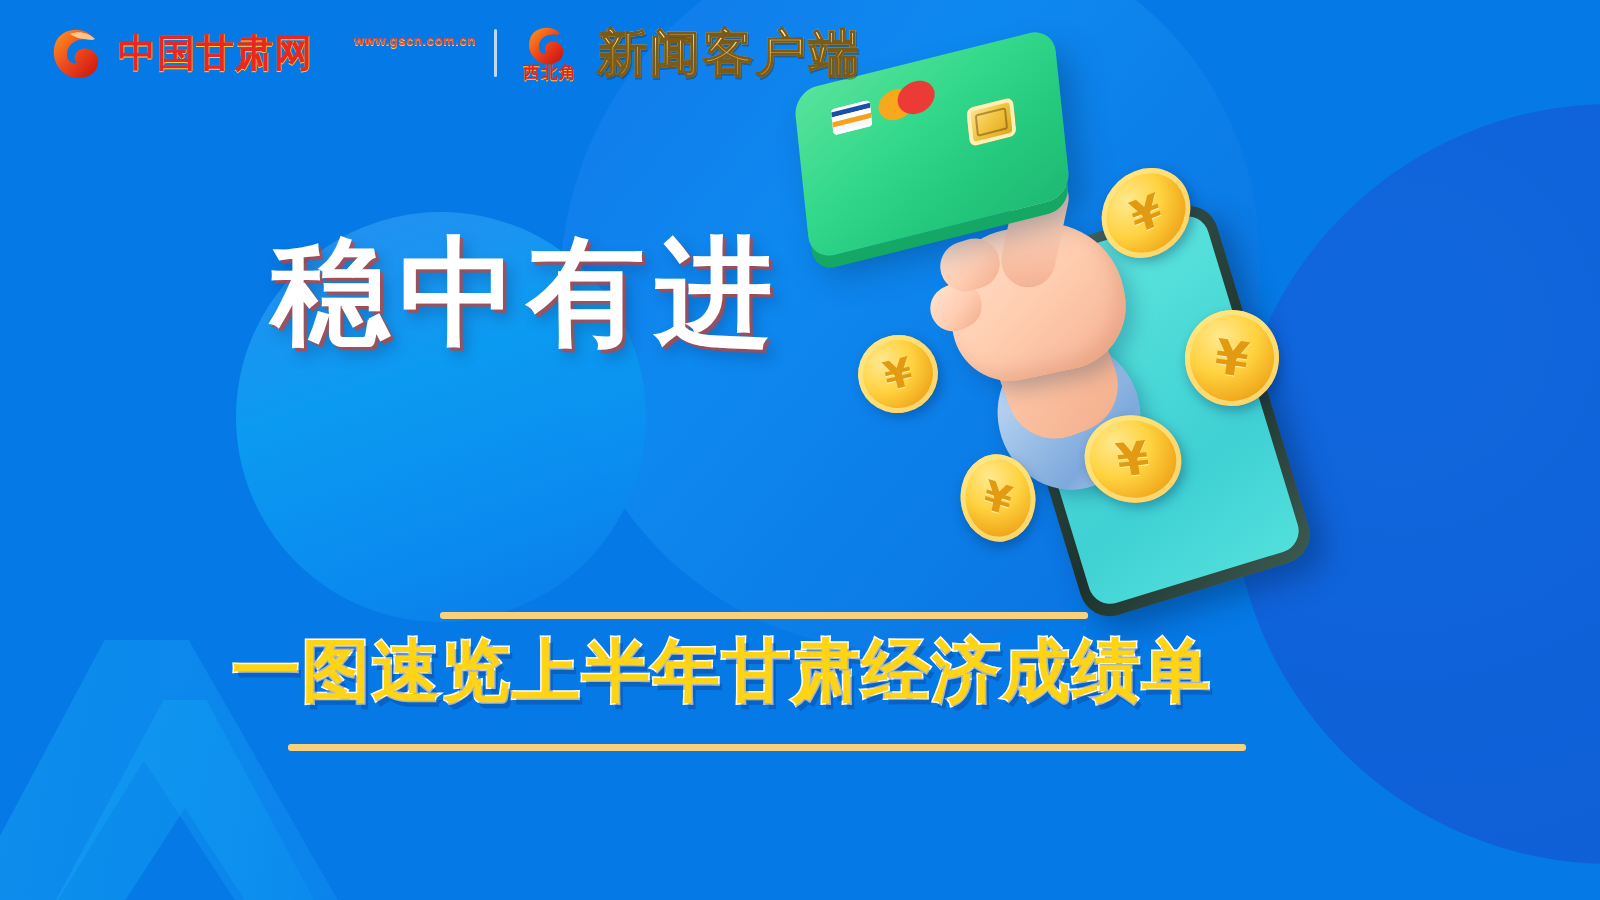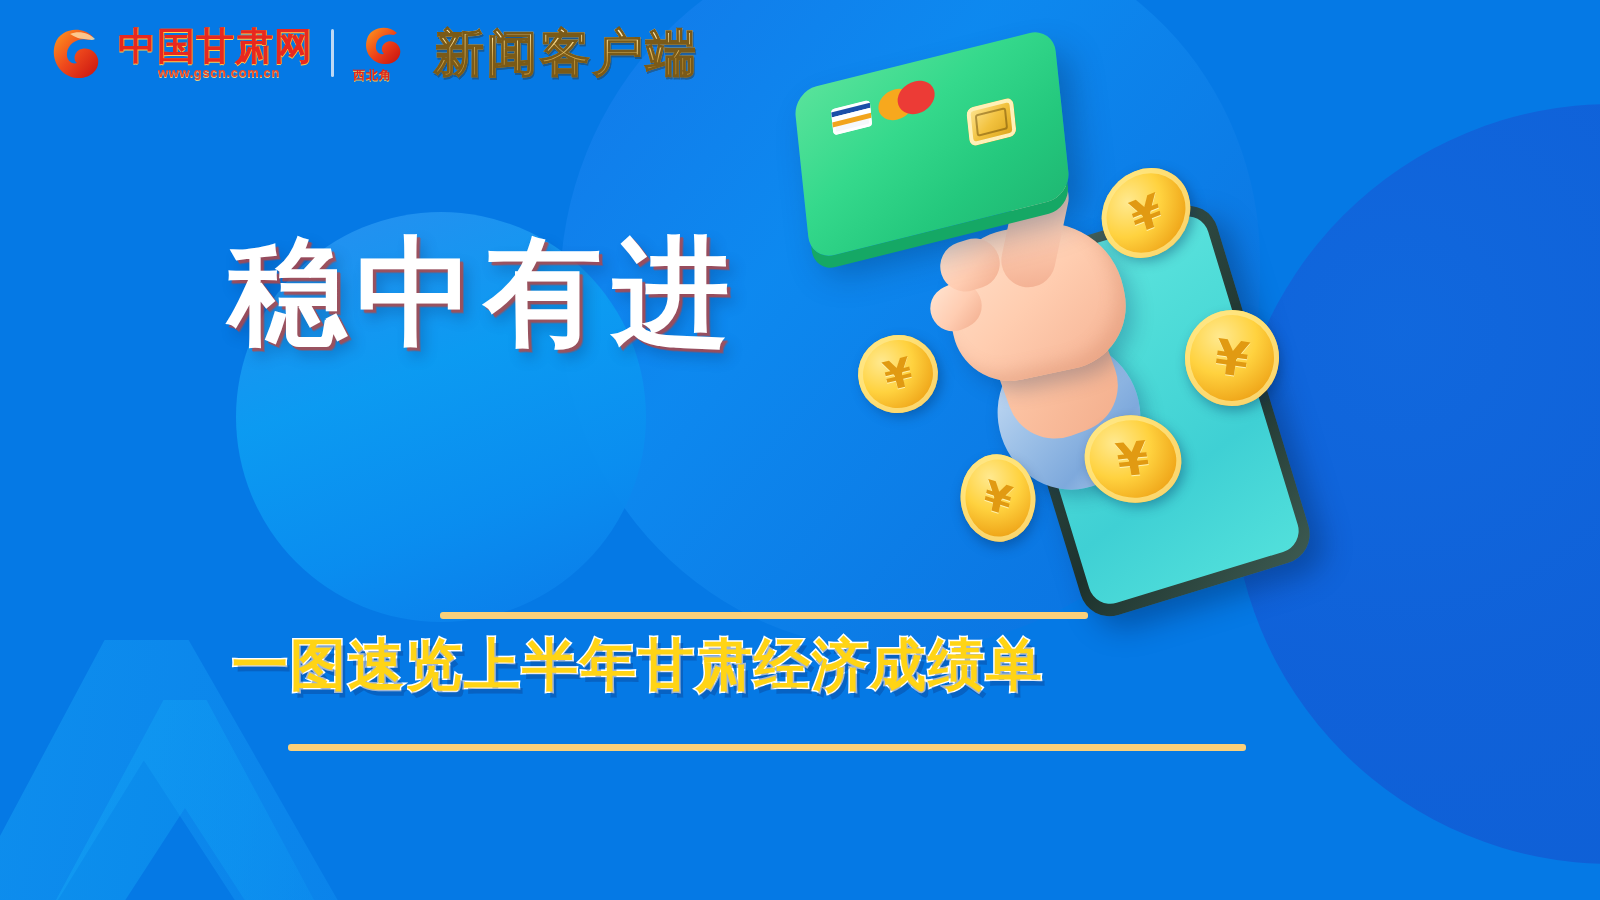--- a/index.html
+++ b/index.html
@@ -52,42 +52,42 @@
 
   
   .header{
     position:absolute; left:48px; top:22px;
     display:flex; align-items:center; gap:12px; z-index:40;
   }
   .gs-swirl{
     width:58px; height:62px; position:relative; flex:none;
   }
   .brand-cn{
-    display:flex; flex-direction:column; justify-content:flex-start; gap:1px;
+    display:flex; flex-direction:row; justify-content:flex-start; gap:1px;
   }
   .brand-cn .cn-name{
     font-size:38px; font-weight:700; letter-spacing:1px;
     color:#e8281f; line-height:1;
     text-shadow:0 1px 0 #ffd24d, 1px 0 0 #ff8a1e;
     font-family:"Liberation Serif","DejaVu Serif",serif;
   }
   .brand-cn .cn-url{
     font-size:13px; font-weight:700; letter-spacing:.6px;
     color:#f04a28; line-height:1;
     text-shadow:0 1px 0 rgba(255,220,120,.9);
     padding-left:40px;
   }
   .divider-bar{
     width:3px; height:48px; background:#dfe9f7; opacity:.85; border-radius:2px;
     margin:0 6px;
   }
   .xbj-block{ position:relative; width:66px; height:62px; flex:none; }
   .xbj-label{
-    position:absolute; left:1px; bottom:0;
-    font-size:12px; font-weight:700; color:#e5231a; letter-spacing:1px;
+    position:absolute; left:8px; bottom:0;
+    font-size:17px; font-weight:700; color:#e5231a; letter-spacing:1px;
     font-family:"Liberation Serif","DejaVu Serif",serif;
     text-shadow:0 1px 0 #ffd24d;
     white-space:nowrap;
   }
   .app-name{
     font-size:50px; font-weight:700; letter-spacing:3px; line-height:1;
     font-family:"Liberation Serif","DejaVu Serif",serif;
     background:linear-gradient(180deg,#fff6d8 0%,#f6d98a 28%,#caa044 62%,#b5862f 100%);
     -webkit-background-clip:text; background-clip:text; color:transparent;
     -webkit-text-stroke:1px #7a5a18;
@@ -98,35 +98,36 @@
   
   .headline{ position:absolute; z-index:30; }
   .hl-line{
     font-size:118px; font-weight:700; color:#ffffff; line-height:1;
     letter-spacing:10px; white-space:nowrap;
     font-family:"Liberation Serif","DejaVu Serif",serif;
     text-shadow:
       3px 3px 0 rgba(216,60,40,.55),
       4px 4px 0 rgba(216,60,40,.30),
       7px 9px 14px rgba(0,50,110,.30);
+    margin-left: 43px;
   }
   .hl1{ left:228px; top:235px; }
   .hl2{ left:388px; top:425px; }
 
   
   .rule{
     position:absolute; z-index:30; height:7px; border-radius:3px;
     background:#fbd07a;
   }
   .rule-top{ left:440px; top:612px; width:648px; }
   .rule-bottom{ left:288px; top:744px; width:958px; }
 
   .subtitle{
     position:absolute; left:232px; top:636px; z-index:32;
-    font-size:56px; font-weight:700; letter-spacing:2px; line-height:1.05;
+    font-size:68px; font-weight:700; letter-spacing:2px; line-height:1.05;
     white-space:nowrap;
     font-family:"Liberation Serif","DejaVu Serif",serif;
     color:#ffd415;
     -webkit-text-stroke:3px #ffffff;
     paint-order:stroke fill;
     text-shadow:4px 6px 0 rgba(10,60,140,.38);
   }
 
   
   .illus{ position:absolute; left:780px; top:40px; width:540px; height:580px; z-index:25; }

